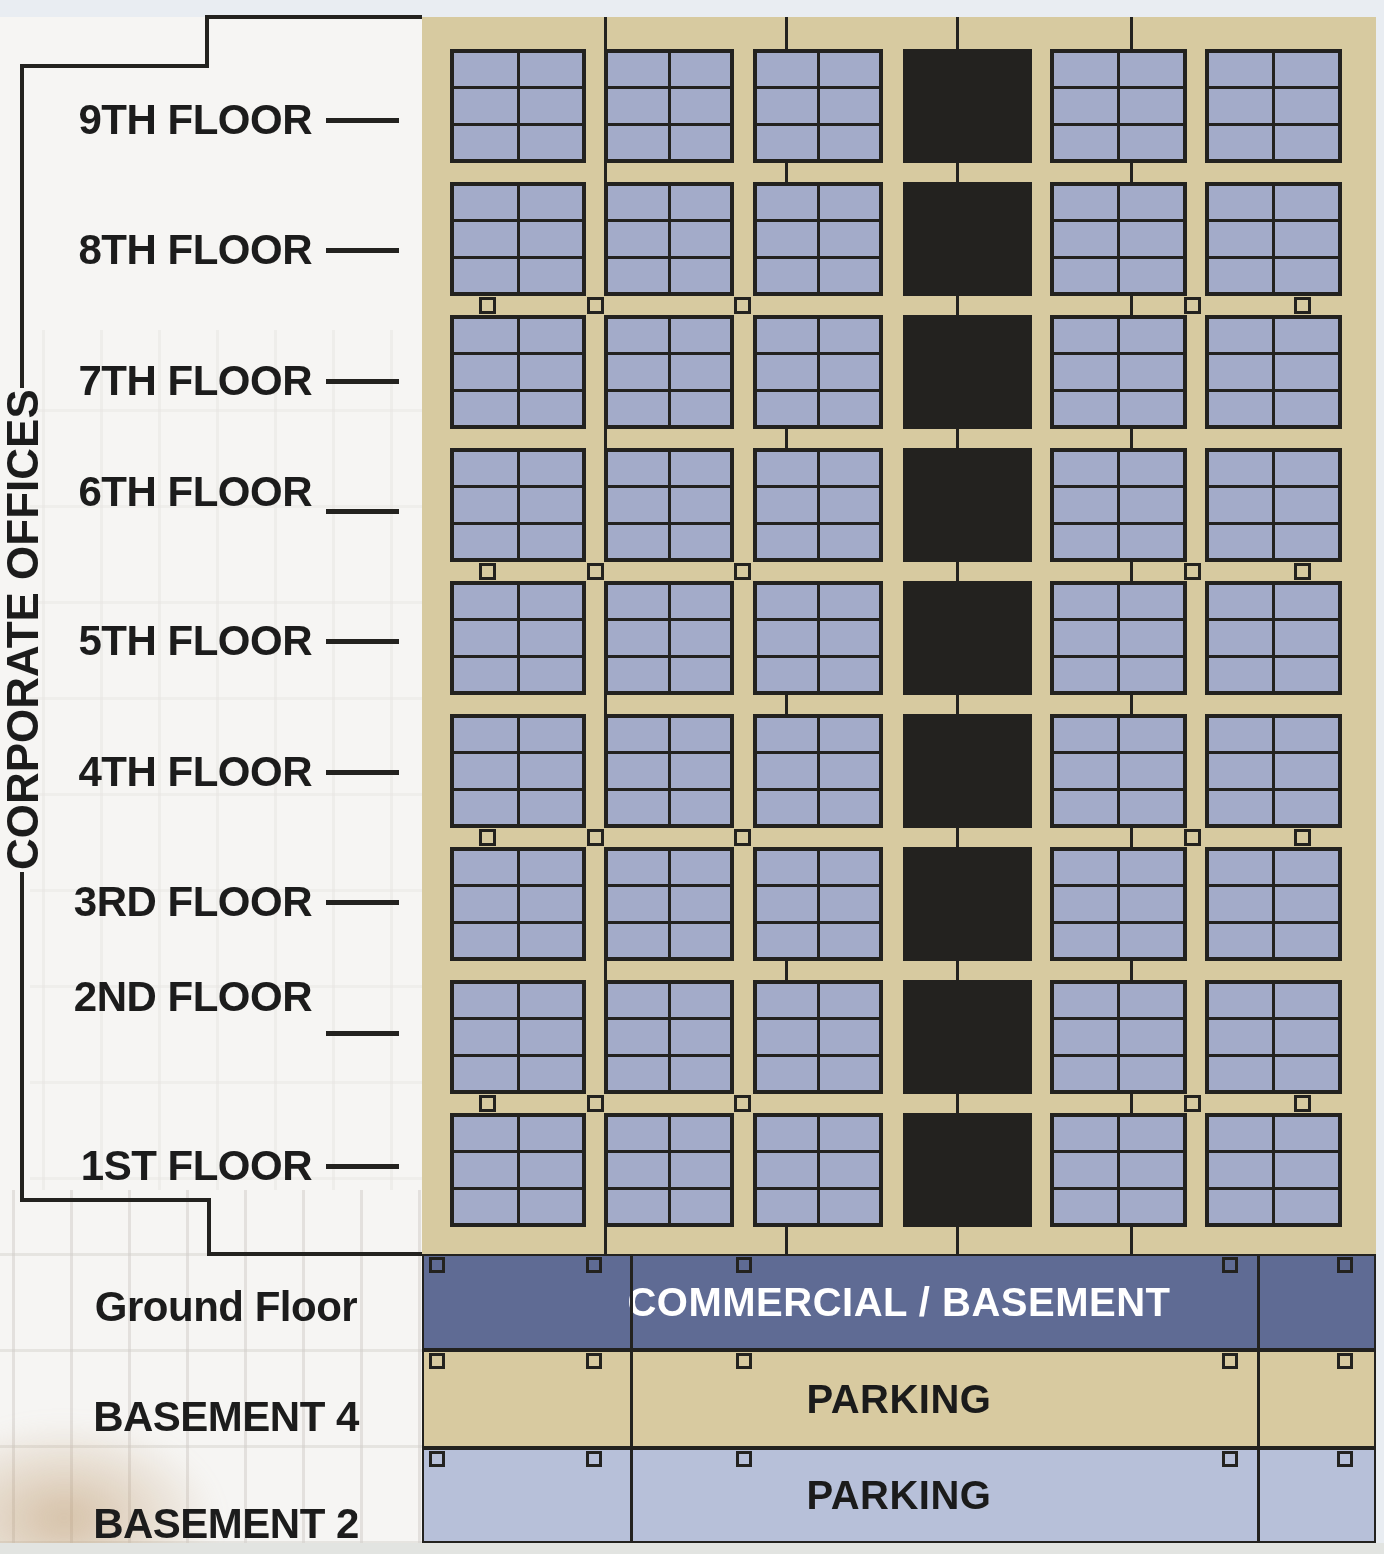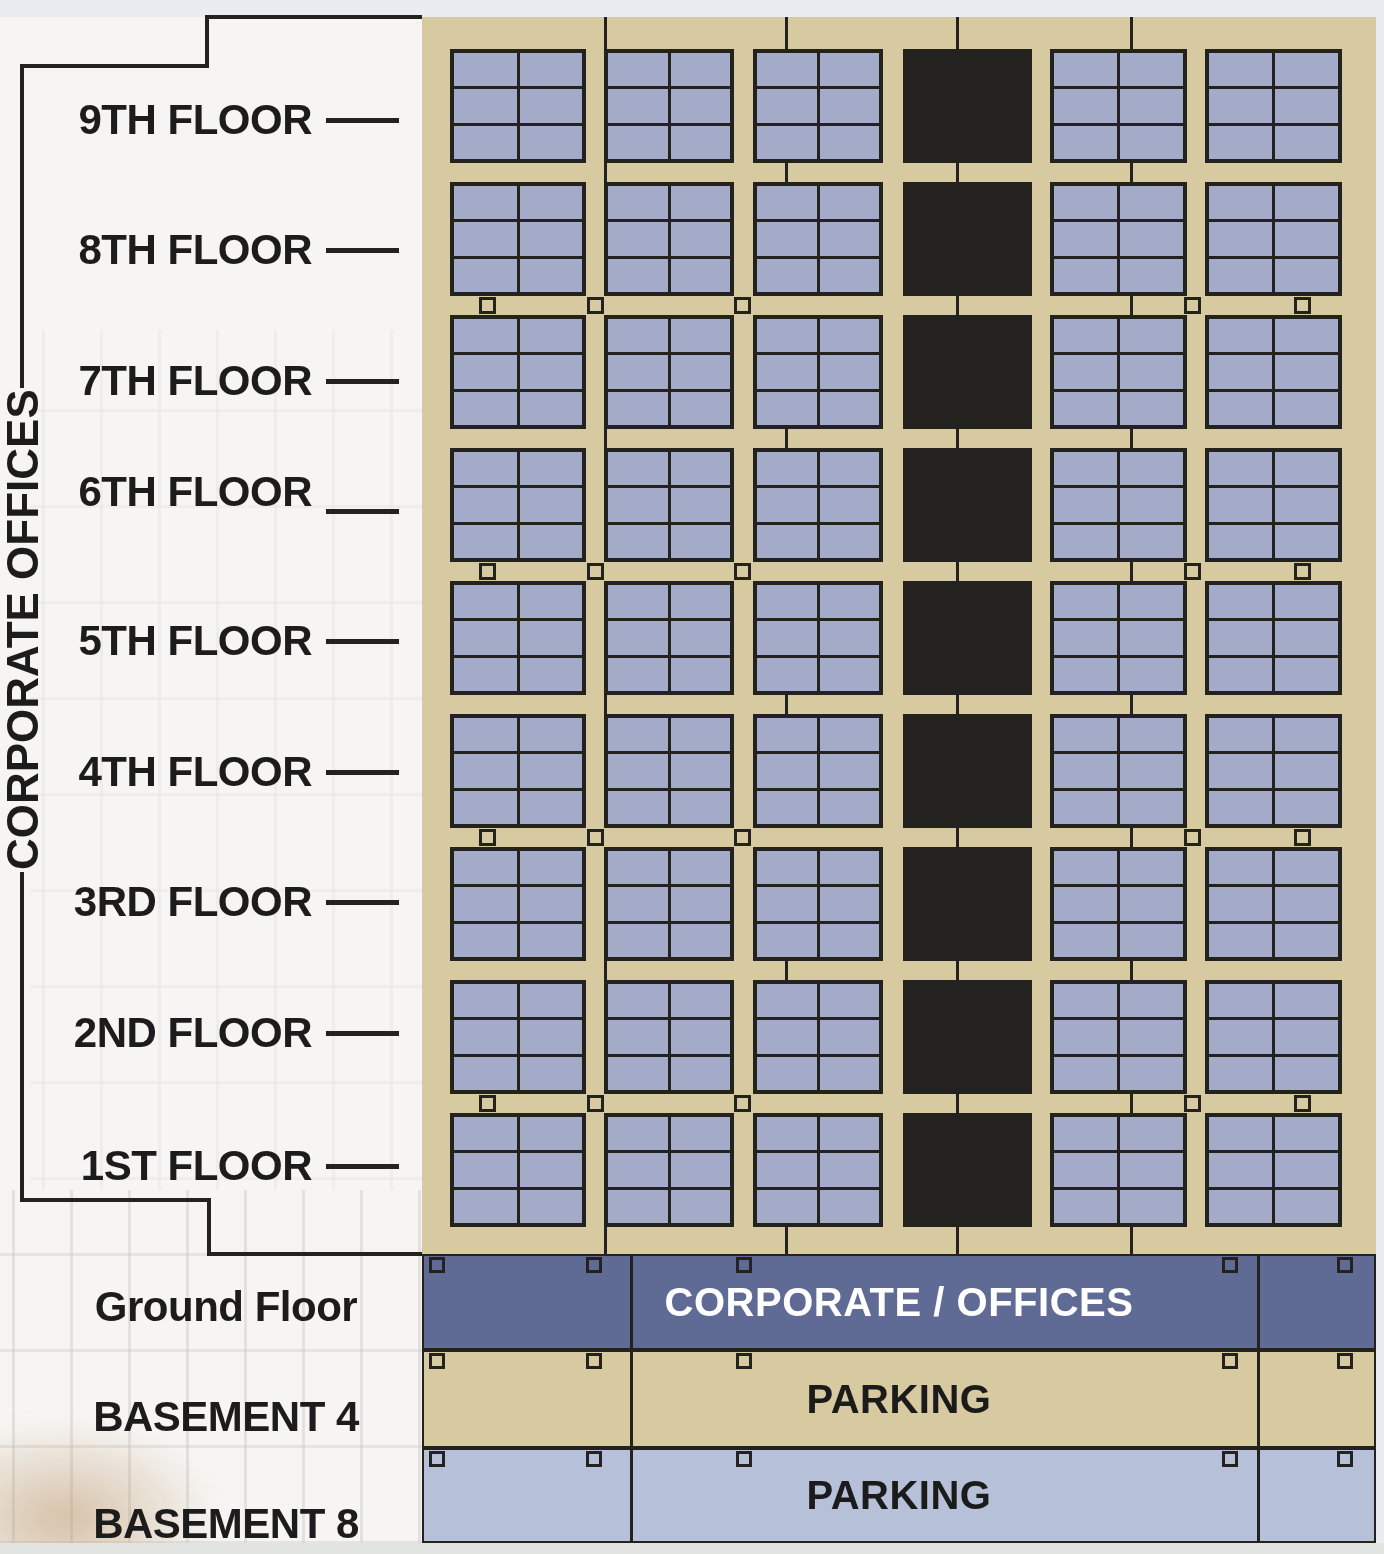--- a/index.html
+++ b/index.html
@@ -85,21 +85,21 @@
       <div class="floor-label" style="top: 355px;">7TH FLOOR</div>
       <div class="floor-dash" style="top: 379px;"></div>
       <div class="floor-label" style="top: 466px;">6TH FLOOR</div>
       <div class="floor-dash" style="top: 509px;"></div>
       <div class="floor-label" style="top: 615px;">5TH FLOOR</div>
       <div class="floor-dash" style="top: 639px;"></div>
       <div class="floor-label" style="top: 746px;">4TH FLOOR</div>
       <div class="floor-dash" style="top: 770px;"></div>
       <div class="floor-label" style="top: 876px;">3RD FLOOR</div>
       <div class="floor-dash" style="top: 900px;"></div>
-      <div class="floor-label" style="top: 1007px;">2ND FLOOR</div>
+      <div class="floor-label" style="top: 971px;">2ND FLOOR</div>
       <div class="floor-dash" style="top: 1031px;"></div>
       <div class="floor-label" style="top: 1140px;">1ST FLOOR</div>
       <div class="floor-dash" style="top: 1164px;"></div>
     </div>
 
   <div class="facade" id="facade" style="left:422px;top:17px;width:954px;height:1237px;">
       <div class="window-unit" style="left: 28px; top: 32px; width: 136px; height: 114px; grid-template-columns: 1fr 1fr; grid-template-rows: 1fr 1fr 1fr;">
         <div class="pane"></div>
         <div class="pane"></div>
         <div class="pane"></div>
@@ -643,21 +643,21 @@
       <div class="sq" style="left: 762px; top: 1078px;"></div>
       <div class="sq" style="left: 872px; top: 1078px;"></div>
       <div class="tick" style="left: 182px; top: 1210px; height: 27px;"></div>
       <div class="tick" style="left: 363px; top: 1210px; height: 27px;"></div>
       <div class="tick" style="left: 534px; top: 1210px; height: 27px;"></div>
       <div class="tick" style="left: 708px; top: 1210px; height: 27px;"></div>
     </div>
 
   <div id="bands">
       <div class="band" style="left: 422px; top: 1254px; width: 954px; height: 96px; background: rgb(95, 107, 148);">
-        <div class="band-label" style="color: rgb(255, 255, 255);">CORPORATE / OFFICES</div>
+        <div class="band-label" style="color: rgb(255, 255, 255);">COMMERCIAL / BASEMENT</div>
       </div>
       <div class="band-sq" style="left: 429px; top: 1257px; background: rgb(95, 107, 148);"></div>
       <div class="band-sq" style="left: 586px; top: 1257px; background: rgb(95, 107, 148);"></div>
       <div class="band-sq" style="left: 736px; top: 1257px; background: rgb(95, 107, 148);"></div>
       <div class="band-sq" style="left: 1222px; top: 1257px; background: rgb(95, 107, 148);"></div>
       <div class="band-sq" style="left: 1337px; top: 1257px; background: rgb(95, 107, 148);"></div>
       <div class="band" style="left: 422px; top: 1350px; width: 954px; height: 98px; background: rgb(216, 202, 160);">
         <div class="band-label" style="color: rgb(27, 27, 27);">PARKING</div>
       </div>
       <div class="band-sq" style="left: 429px; top: 1353px; background: rgb(216, 202, 160);"></div>
@@ -673,17 +673,17 @@
       <div class="band-sq" style="left: 736px; top: 1451px; background: rgb(183, 192, 217);"></div>
       <div class="band-sq" style="left: 1222px; top: 1451px; background: rgb(183, 192, 217);"></div>
       <div class="band-sq" style="left: 1337px; top: 1451px; background: rgb(183, 192, 217);"></div>
       <div class="band-div" style="left: 630px; top: 1254px; height: 289px;"></div>
       <div class="band-div" style="left: 1257px; top: 1254px; height: 289px;"></div>
     </div>
 
   <div id="lowerLabels">
       <div class="lower-label" style="top: 1282px;">Ground Floor</div>
       <div class="lower-label" style="top: 1392px;">BASEMENT 4</div>
-      <div class="lower-label" style="top: 1499px;">BASEMENT 8</div>
+      <div class="lower-label" style="top: 1499px;">BASEMENT 2</div>
     </div>
 
   <div class="bottom-strip" style="top:1543px;"></div>
 </div>
 
 </body></html>

